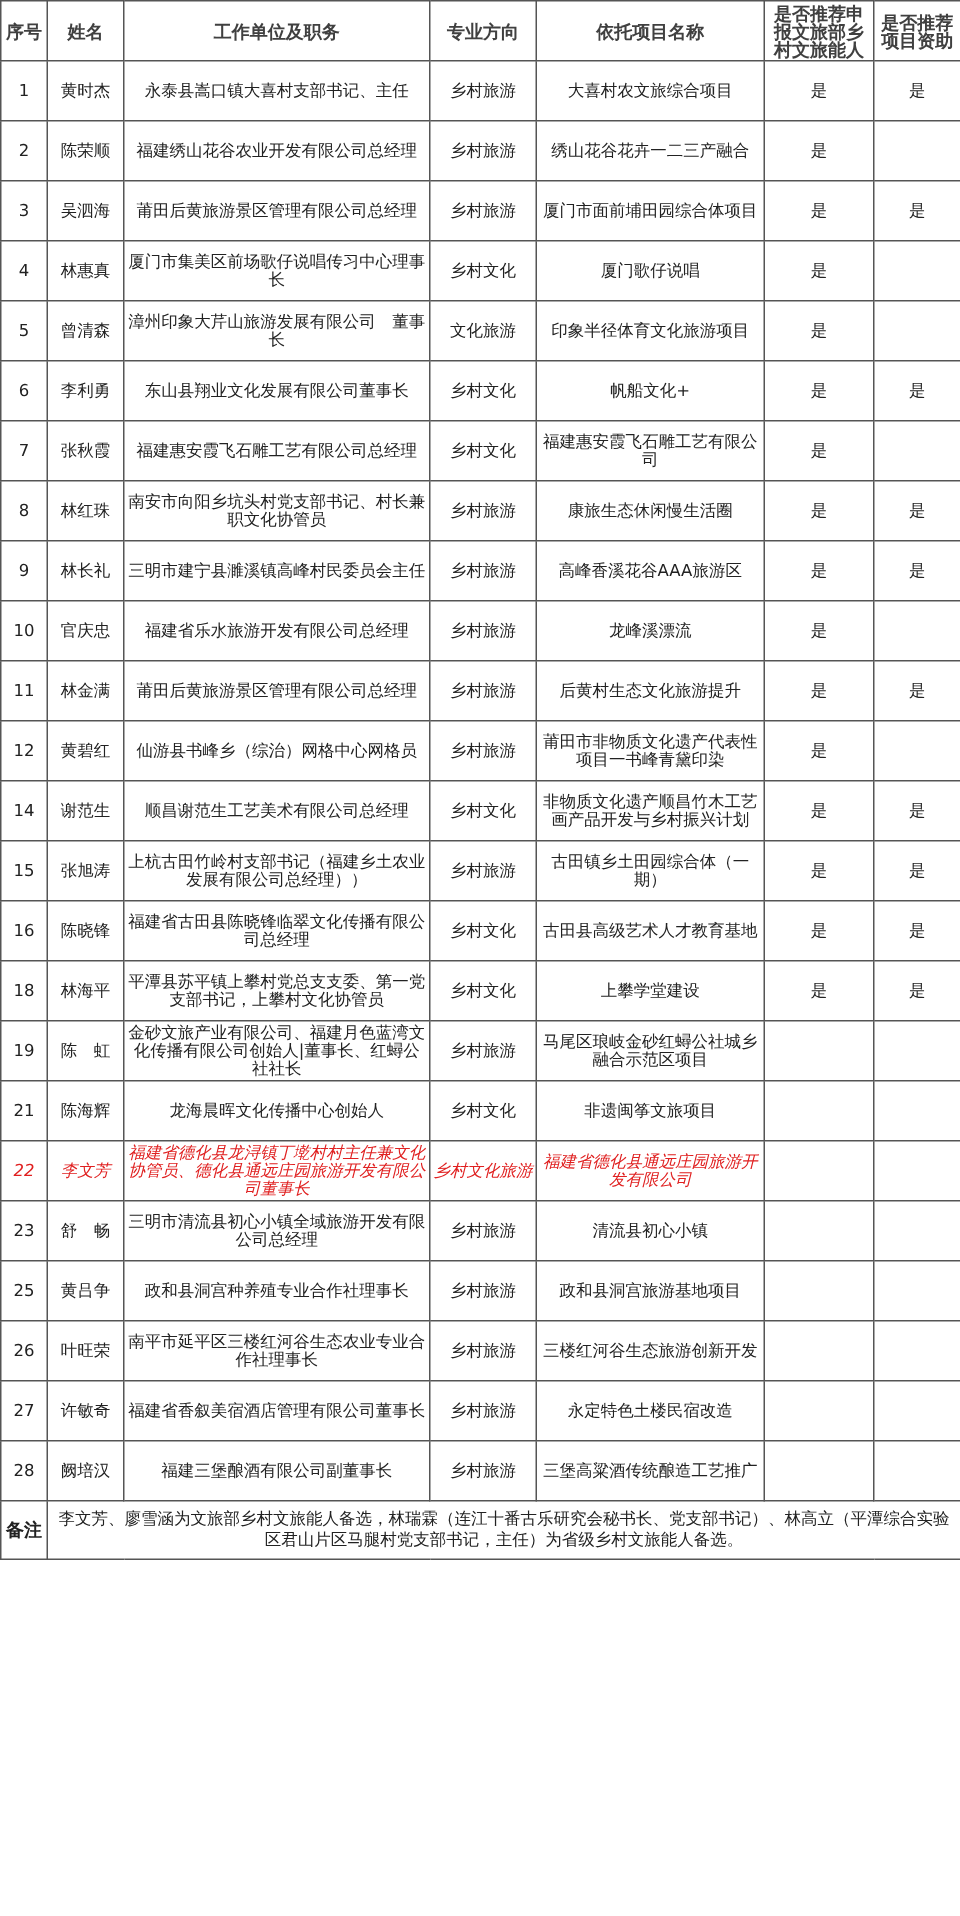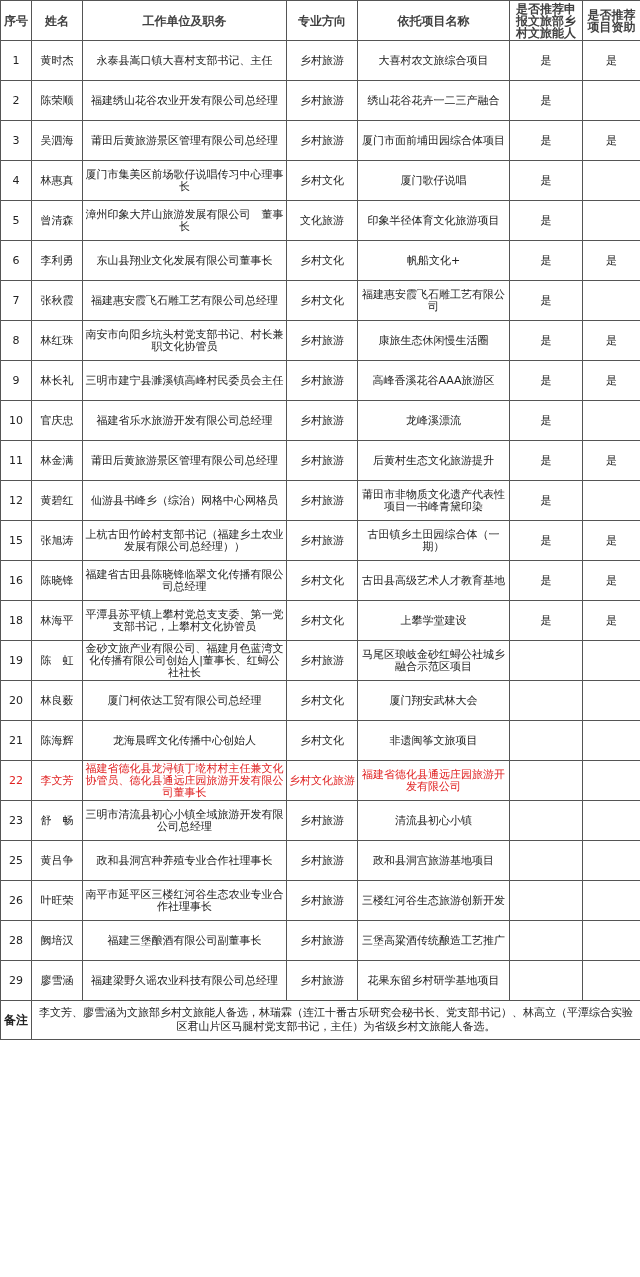--- a/index.html
+++ b/index.html
@@ -20,21 +20,21 @@
     word-break: break-all;
   }
   table.grid th {
     font-weight: bold;
     font-size: 12px;
     line-height: 12px;
     height: 39px;
     color: #404040;
   }
   table.grid tbody tr.data td { height: 39px; }
-  table.grid tr.highlight td { color: #e02020; }
+  table.grid tr.highlight td { color: #e02020; font-style: italic; }
   table.grid td.org, table.grid td.proj { font-size: 11px; }
   table.grid tr.remark td { height: 38px; }
   table.grid td.remark-label { font-weight: bold; font-size: 12px; }
   table.grid td.remark-text { text-align: center; font-size: 11px; line-height: 14px; padding: 0 3px; }
 </style>
 </head>
 <body>
 
 <table class="grid">
   <colgroup>
@@ -160,20 +160,29 @@
       <tr class="data">
         <td>12</td>
         <td>黄碧红</td>
         <td class="org">仙游县书峰乡（综治）网格中心网格员</td>
         <td>乡村旅游</td>
         <td class="proj">莆田市非物质文化遗产代表性项目一书峰青黛印染</td>
         <td>是</td>
         <td></td>
       </tr>
       <tr class="data">
+        <td>14</td>
+        <td>谢范生</td>
+        <td class="org">顺昌谢范生工艺美术有限公司总经理</td>
+        <td>乡村文化</td>
+        <td class="proj">非物质文化遗产顺昌竹木工艺画产品开发与乡村振兴计划</td>
+        <td>是</td>
+        <td>是</td>
+      </tr>
+      <tr class="data">
         <td>15</td>
         <td>张旭涛</td>
         <td class="org">上杭古田竹岭村支部书记（福建乡土农业发展有限公司总经理））</td>
         <td>乡村旅游</td>
         <td class="proj">古田镇乡土田园综合体（一期）</td>
         <td>是</td>
         <td>是</td>
       </tr>
       <tr class="data">
         <td>16</td>
@@ -192,29 +201,20 @@
         <td class="proj">上攀学堂建设</td>
         <td>是</td>
         <td>是</td>
       </tr>
       <tr class="data">
         <td>19</td>
         <td>陈　虹</td>
         <td class="org">金砂文旅产业有限公司、福建月色蓝湾文化传播有限公司创始人|董事长、红蟳公社社长</td>
         <td>乡村旅游</td>
         <td class="proj">马尾区琅岐金砂红蟳公社城乡融合示范区项目</td>
-        <td></td>
-        <td></td>
-      </tr>
-      <tr class="data">
-        <td>20</td>
-        <td>林良薮</td>
-        <td class="org">厦门柯依达工贸有限公司总经理</td>
-        <td>乡村文化</td>
-        <td class="proj">厦门翔安武林大会</td>
         <td></td>
         <td></td>
       </tr>
       <tr class="data">
         <td>21</td>
         <td>陈海辉</td>
         <td class="org">龙海晨晖文化传播中心创始人</td>
         <td>乡村文化</td>
         <td class="proj">非遗闽筝文旅项目</td>
         <td></td>
@@ -250,34 +250,34 @@
       <tr class="data">
         <td>26</td>
         <td>叶旺荣</td>
         <td class="org">南平市延平区三楼红河谷生态农业专业合作社理事长</td>
         <td>乡村旅游</td>
         <td class="proj">三楼红河谷生态旅游创新开发</td>
         <td></td>
         <td></td>
       </tr>
       <tr class="data">
+        <td>27</td>
+        <td>许敏奇</td>
+        <td class="org">福建省香叙美宿酒店管理有限公司董事长</td>
+        <td>乡村旅游</td>
+        <td class="proj">永定特色土楼民宿改造</td>
+        <td></td>
+        <td></td>
+      </tr>
+      <tr class="data">
         <td>28</td>
         <td>阙培汉</td>
         <td class="org">福建三堡酿酒有限公司副董事长</td>
         <td>乡村旅游</td>
         <td class="proj">三堡高粱酒传统酿造工艺推广</td>
-        <td></td>
-        <td></td>
-      </tr>
-      <tr class="data">
-        <td>29</td>
-        <td>廖雪涵</td>
-        <td class="org">福建梁野久谣农业科技有限公司总经理</td>
-        <td>乡村旅游</td>
-        <td class="proj">花果东留乡村研学基地项目</td>
         <td></td>
         <td></td>
       </tr>
     </tbody>
   <tbody>
     <tr class="remark">
       <td class="remark-label">备注</td>
       <td class="remark-text" colspan="6">李文芳、廖雪涵为文旅部乡村文旅能人备选，林瑞霖（连江十番古乐研究会秘书长、党支部书记）、林高立（平潭综合实验区君山片区马腿村党支部书记，主任）为省级乡村文旅能人备选。</td>
     </tr>
   </tbody>

